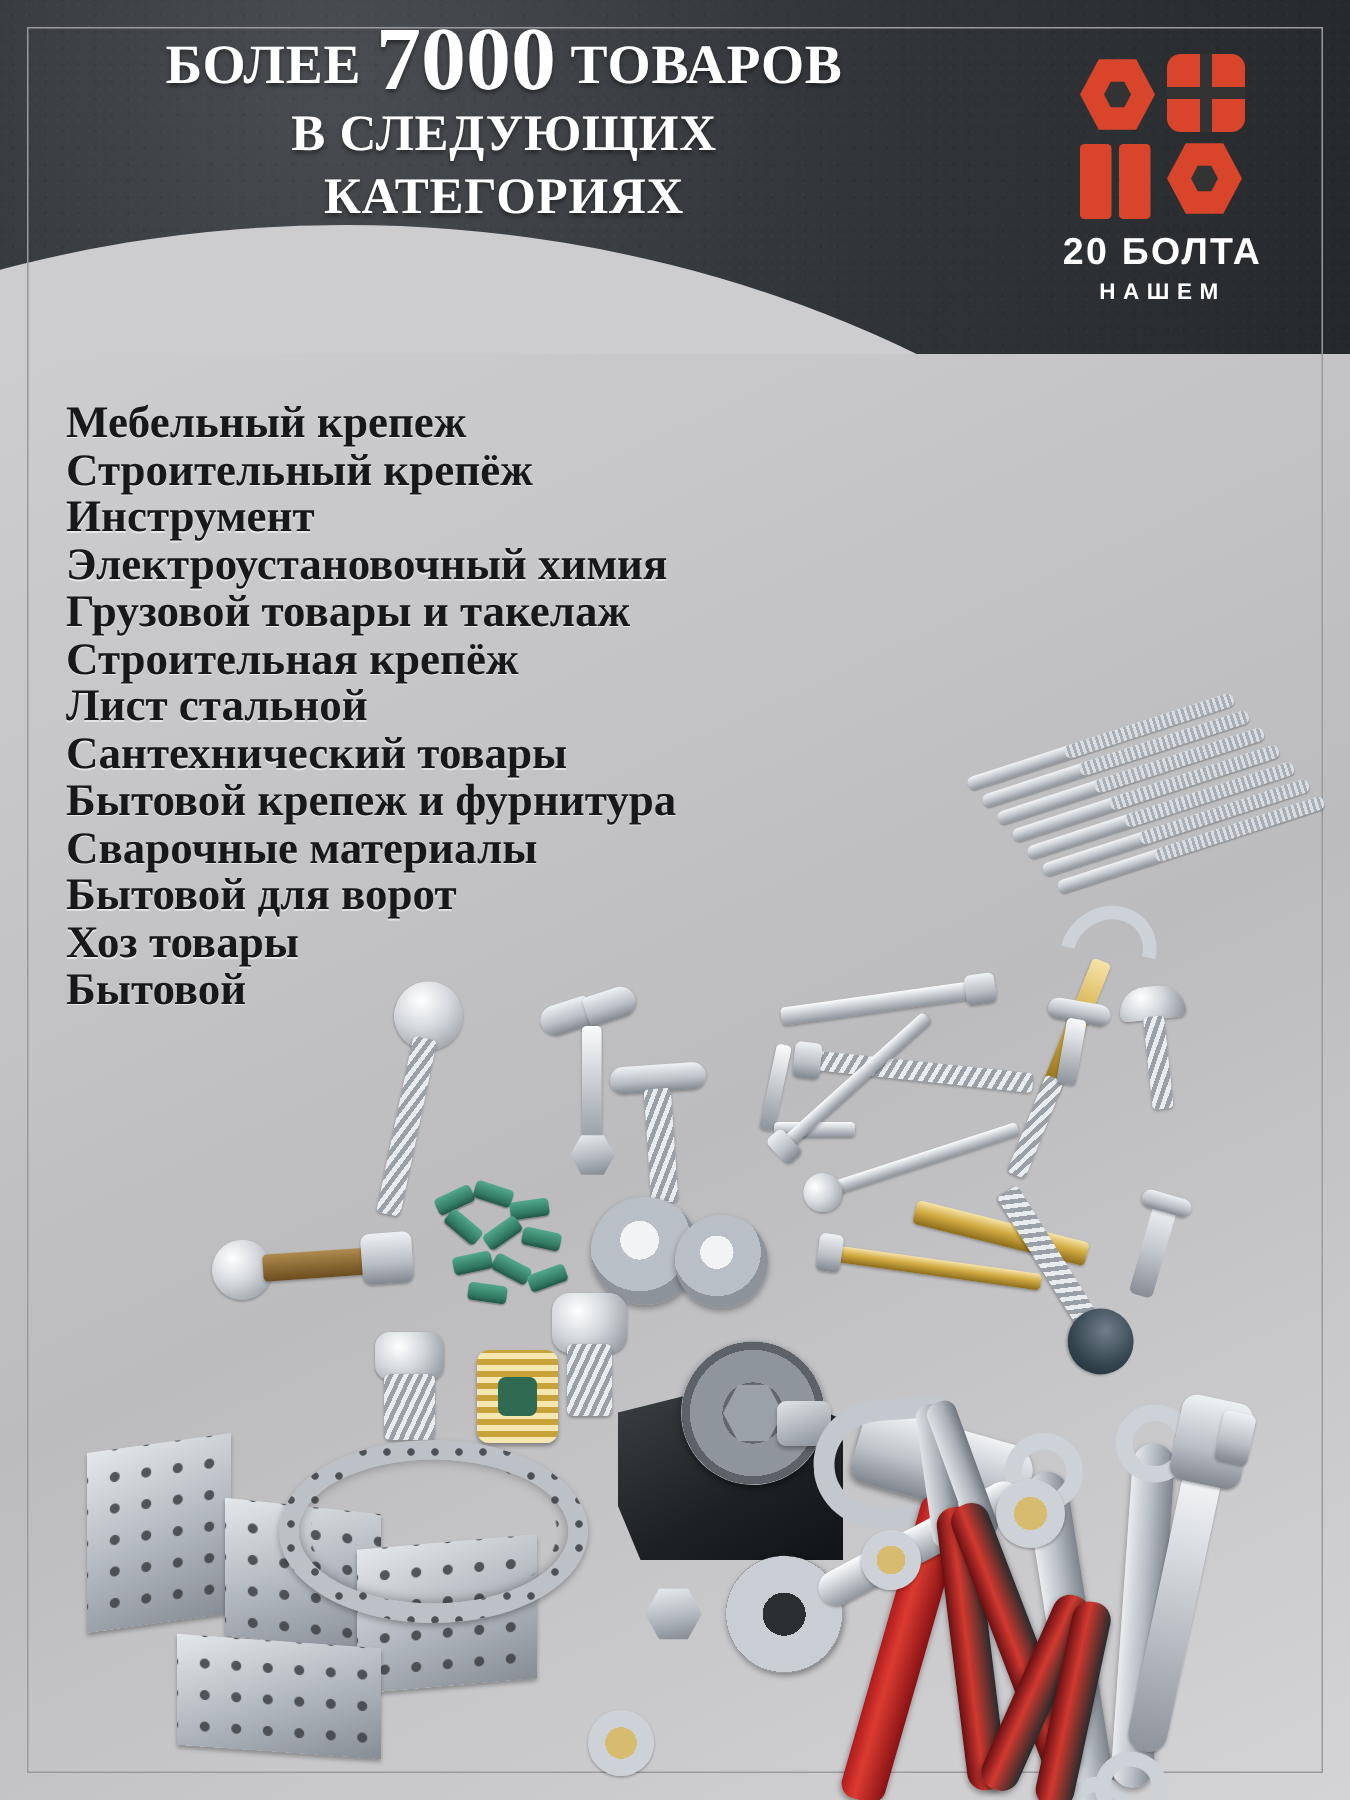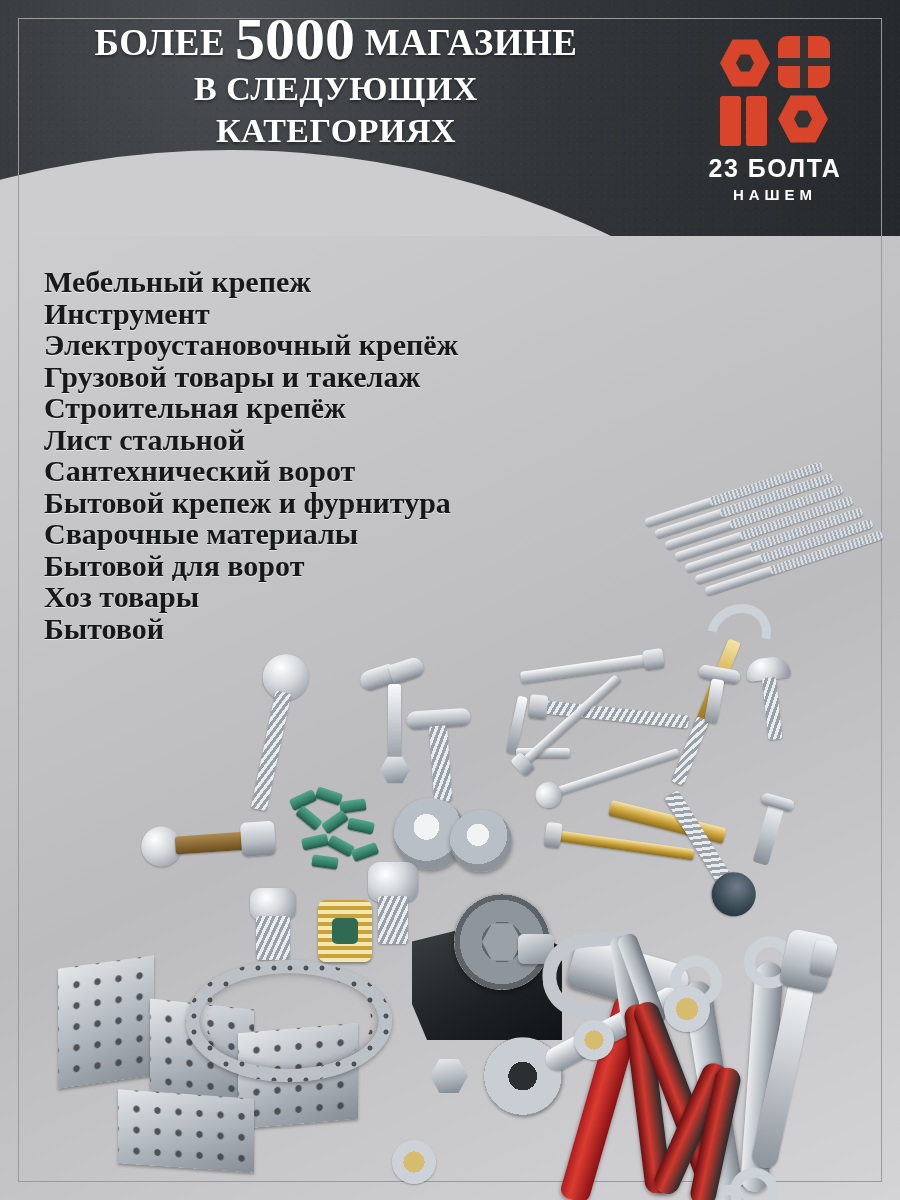--- a/index.html
+++ b/index.html
@@ -611,22 +611,22 @@
     </div>
   </div>
 
   <div class="header-banner">
     <div class="header-grain"></div>
   </div>
 
   <div class="headline">
     <div class="l2">
       <span>БОЛЕЕ</span>
-      <span class="big">5000</span>
-      <span>МАГАЗИНЕ</span>
+      <span class="big">7000</span>
+      <span>ТОВАРОВ</span>
     </div>
     <div class="l3">В СЛЕДУЮЩИХ</div>
     <div class="l4">КАТЕГОРИЯХ</div>
   </div>
 
   <div class="logo">
     <div class="logo-marks">
       <div class="mk hex" style="left:6px; top:2px;">
         <span class="hex inner" style="position:absolute;"></span>
       </div>
@@ -635,32 +635,33 @@
           <span class="sloth"></span>
       </div>
       <div class="mk bars" style="left:6px; top:60px;">
         <i style="left:0;  top:0;"></i>
         <i style="left:26px;top:0;"></i>
       </div>
       <div class="mk hex" style="left:64px; top:58px;">
         <span class="hex inner" style="position:absolute;"></span>
       </div>
     </div>
-    <div class="logo-title">23 БОЛТА</div>
+    <div class="logo-title">20 БОЛТА</div>
     <div class="logo-sub">НАШЕМ</div>
   </div>
 
   <div class="cat-list">
     <div class="cat-item">Мебельный крепеж</div>
+    <div class="cat-item">Строительный крепёж</div>
     <div class="cat-item">Инструмент</div>
-    <div class="cat-item">Электроустановочный крепёж</div>
+    <div class="cat-item">Электроустановочный химия</div>
     <div class="cat-item">Грузовой товары и такелаж</div>
     <div class="cat-item">Строительная крепёж</div>
     <div class="cat-item">Лист стальной</div>
-    <div class="cat-item">Сантехнический ворот</div>
+    <div class="cat-item">Сантехнический товары</div>
     <div class="cat-item">Бытовой крепеж и фурнитура</div>
     <div class="cat-item">Сварочные материалы</div>
     <div class="cat-item">Бытовой для ворот</div>
     <div class="cat-item">Хоз товары</div>
     <div class="cat-item">Бытовой</div>
   </div>
 
   <div class="bg-frame"></div>
 </div>
 

